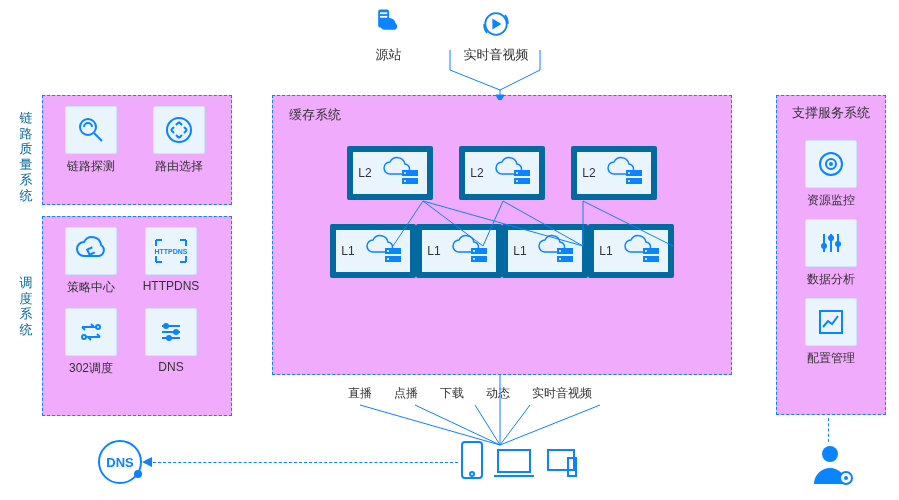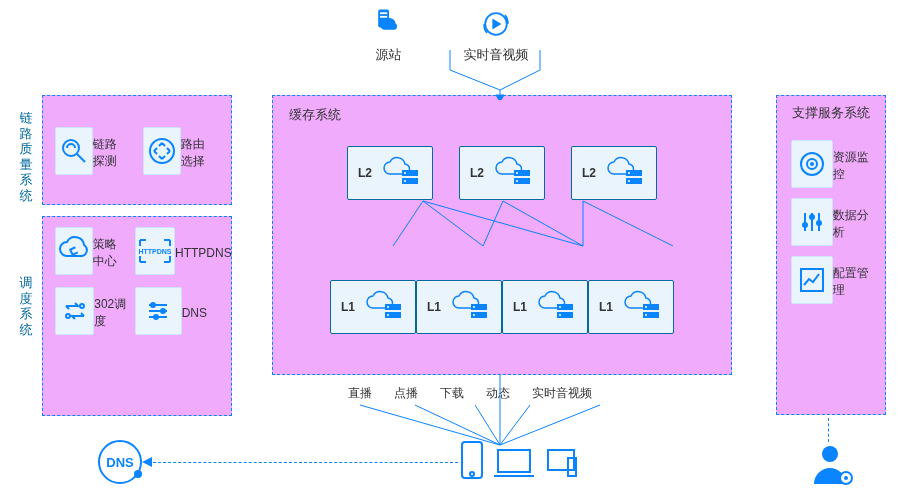--- a/index.html
+++ b/index.html
@@ -12,30 +12,30 @@
   .panel { position: absolute; border: 1px dashed #0a84ff; background: #f0abfc; }
   .panel-title { font-size: 13px; color: #333; }
   
   .left1 { left: 42px; top: 95px; width: 190px; height: 110px; padding: 10px 12px 8px 12px; display: flex; gap: 16px; }
   .left2 { left: 42px; top: 216px; width: 190px; height: 200px; padding: 10px 12px 8px 12px; display: flex; flex-wrap: wrap; gap: 12px 8px; align-content: flex-start; }
   
   .side-label { position: absolute; width: 16px; font-size: 13px; color: #0369a1; line-height: 1.2; text-align: center; }
   .sl1 { left: 18px; top: 110px; }
   .sl2 { left: 18px; top: 275px; }
   
-  .cell { width: 72px; display: flex; align-items: center; }
+  .cell { width: 72px; display: flex; flex-direction: column; align-items: center; }
   .cell .iconbox { width: 52px; height: 48px; border: 1px solid #cde5f8; background: #eaf4fd; display: flex; align-items: center; justify-content: center; border-radius: 2px; }
   .cell .clabel { font-size: 12px; color: #333; margin-top: 4px; }
   
   .center { left: 272px; top: 95px; width: 460px; height: 280px; padding: 12px 14px; }
   .center .panel-title { position: absolute; left: 16px; top: 10px; }
   .nodes-row { display: flex; justify-content: center; gap: 26px; }
   .nodes-l2 { margin-top: 38px; }
-  .nodes-l1 { margin-top: 80px; gap: 0; }
-  .node { border: 1px solid #0369a1; background: #eaf4fd; width: 86px; height: 54px; display: flex; align-items: center; justify-content: center; gap: 6px; border-radius: 2px; font-weight: bold; }
+  .nodes-l1 { margin-top: 24px; gap: 0; }
+  .node { border: 6px solid #0369a1; background: #eaf4fd; width: 86px; height: 54px; display: flex; align-items: center; justify-content: center; gap: 6px; border-radius: 2px; }
   .node .tier { font-size: 12px; color: #333; }
   
   .right { left: 776px; top: 95px; width: 110px; height: 320px; padding: 8px 10px; display: flex; flex-direction: column; align-items: center; }
   .right .panel-title { margin-bottom: 18px; }
   .right .cell { width: 80px; margin-bottom: 10px; }
   
   .svc-row { position: absolute; left: 348px; top: 385px; display: flex; gap: 22px; font-size: 12px; color: #333; }
   
   .dns-circle { position: absolute; left: 98px; top: 440px; width: 44px; height: 44px; border: 2px solid #0a84ff; border-radius: 50%; display: flex; align-items: center; justify-content: center; font-weight: bold; color: #0a84ff; font-size: 13px; background:#fff; }
   .dns-dot { position:absolute; right:-2px; bottom:4px; width:8px; height:8px; background:#0a84ff; border-radius:50%; }

